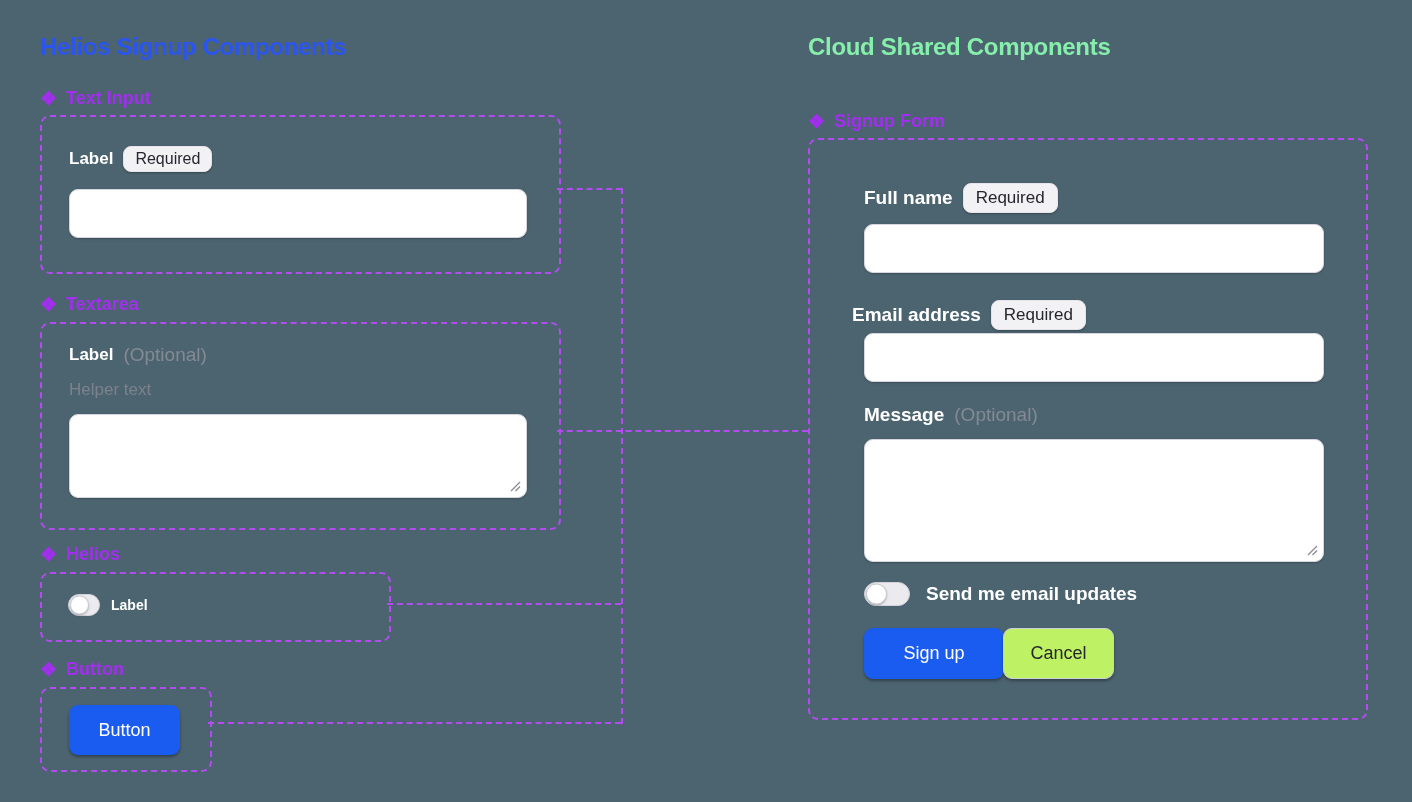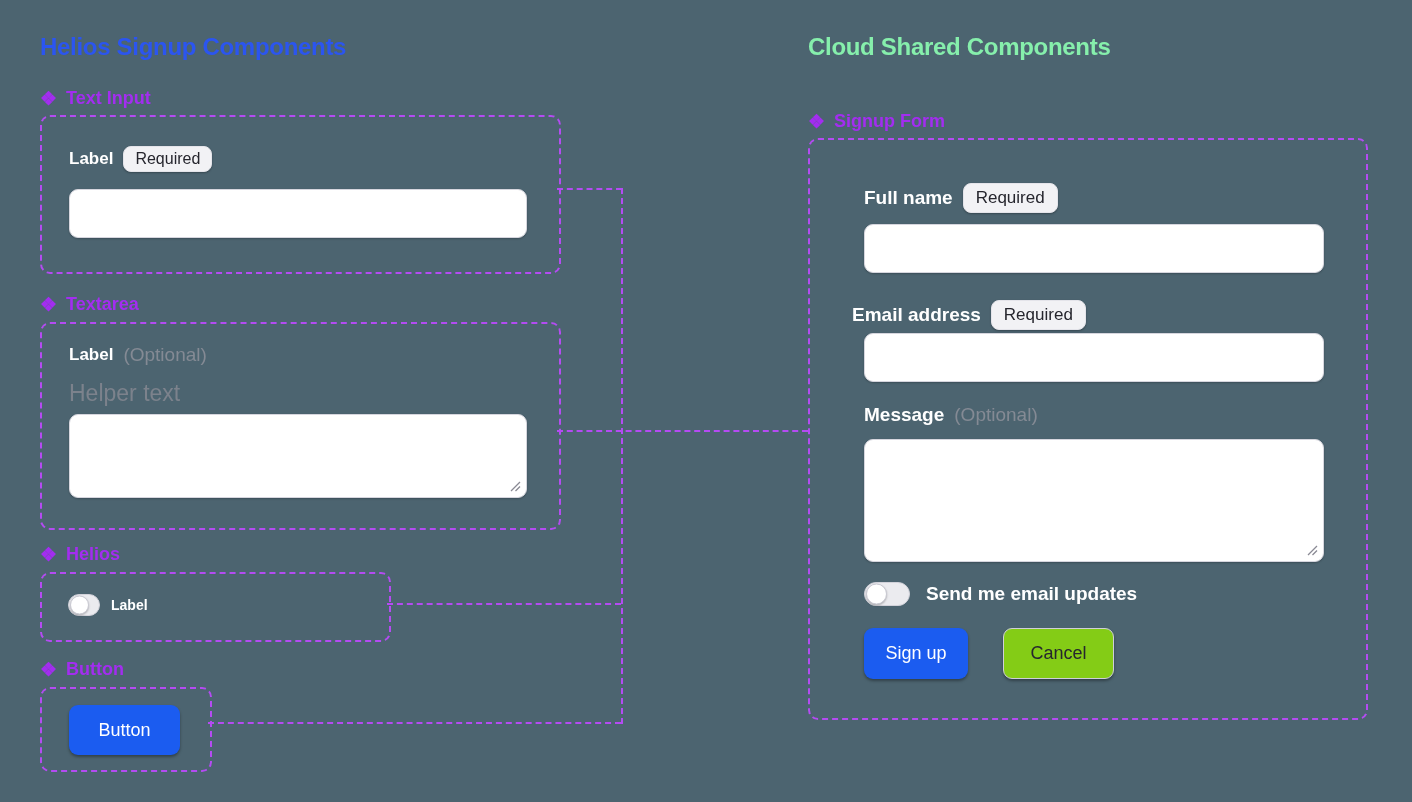--- a/index.html
+++ b/index.html
@@ -9,38 +9,38 @@
   .page-title{position:absolute;font-size:24px;font-weight:700;letter-spacing:-0.3px;}
   .sec-header{position:absolute;display:flex;align-items:center;gap:9px;font-size:18px;font-weight:600;color:#a32df0;}
   .sec-header .cmp-icon{font-size:19px;line-height:1;}
 
   .dash-box{position:absolute;border:2px dashed #b44bf2;border-radius:10px;}
 
   .label-row{position:absolute;display:flex;align-items:center;gap:10px;}
   .field-label{font-weight:700;color:#ffffff;font-size:17px;}
   .field-label.lg{font-size:19px;}
   .muted{color:#848a94;font-weight:400;font-size:19px;}
-  .helper{position:absolute;color:#7c828c;font-size:23px;}
+  .helper{position:absolute;color:#7c828c;font-size:17px;}
 
   .badge{background:#f2f2f5;border:1px solid #e4e4ea;border-radius:8px;padding:3px 11px;
          font-size:16px;color:#26262e;box-shadow:0 1px 2px rgba(0,0,0,.28);}
   .badge.lg{font-size:17px;padding:4px 12px;}
 
   .input,.textarea{position:absolute;background:#fff;border:1px solid #d6d6de;border-radius:9px;
          box-shadow:0 1px 2px rgba(0,0,0,.22);box-sizing:border-box;}
   .resize-grip{position:absolute;right:5px;bottom:5px;}
 
   .toggle{position:relative;background:#ebebef;border:1px solid #d2d2da;border-radius:999px;box-sizing:border-box;}
   .knob{position:absolute;left:1px;top:50%;transform:translateY(-50%);background:#fff;border:1px solid #c9c9d2;
         border-radius:50%;box-shadow:0 1px 2px rgba(0,0,0,.25);box-sizing:border-box;}
 
   .btn{display:flex;align-items:center;justify-content:center;border-radius:9px;font-size:18px;
        box-shadow:0 2px 3px rgba(0,0,0,.35);box-sizing:border-box;}
   .btn-primary{background:#1b5cf0;color:#fff;}
-  .btn-secondary{background:#84cc16;color:#26262e;border:1px solid #cfcfd8;}
+  .btn-secondary{background:#bef264;color:#26262e;border:1px solid #cfcfd8;}
 
   .conn-h{position:absolute;border-top:2px dashed #b44bf2;height:0;}
   .conn-v{position:absolute;border-left:2px dashed #b44bf2;width:0;}
 
   .toggle-row{position:absolute;display:flex;align-items:center;}
 </style>
 </head>
 <body>
 
 <div id="canvas">
@@ -134,17 +134,17 @@
       </svg>
     </div>
 
     <div class="toggle-row" style="left:54px;top:442px;gap:16px;">
       <div class="toggle" style="width:46px;height:24px;">
         <div class="knob" style="width:21px;height:21px;"></div>
       </div>
       <span class="field-label" style="font-size:19px;">Send me email updates</span>
     </div>
 
-    <div class="btn btn-primary" style="position:absolute;left:54px;top:488px;width:104px;height:51px;">Sign up</div>
+    <div class="btn btn-primary" style="position:absolute;left:54px;top:488px;width:140px;height:51px;">Sign up</div>
     <div class="btn btn-secondary" style="position:absolute;left:193px;top:488px;width:111px;height:51px;">Cancel</div>
   </div>
 
 </div>
 
 </body></html>

